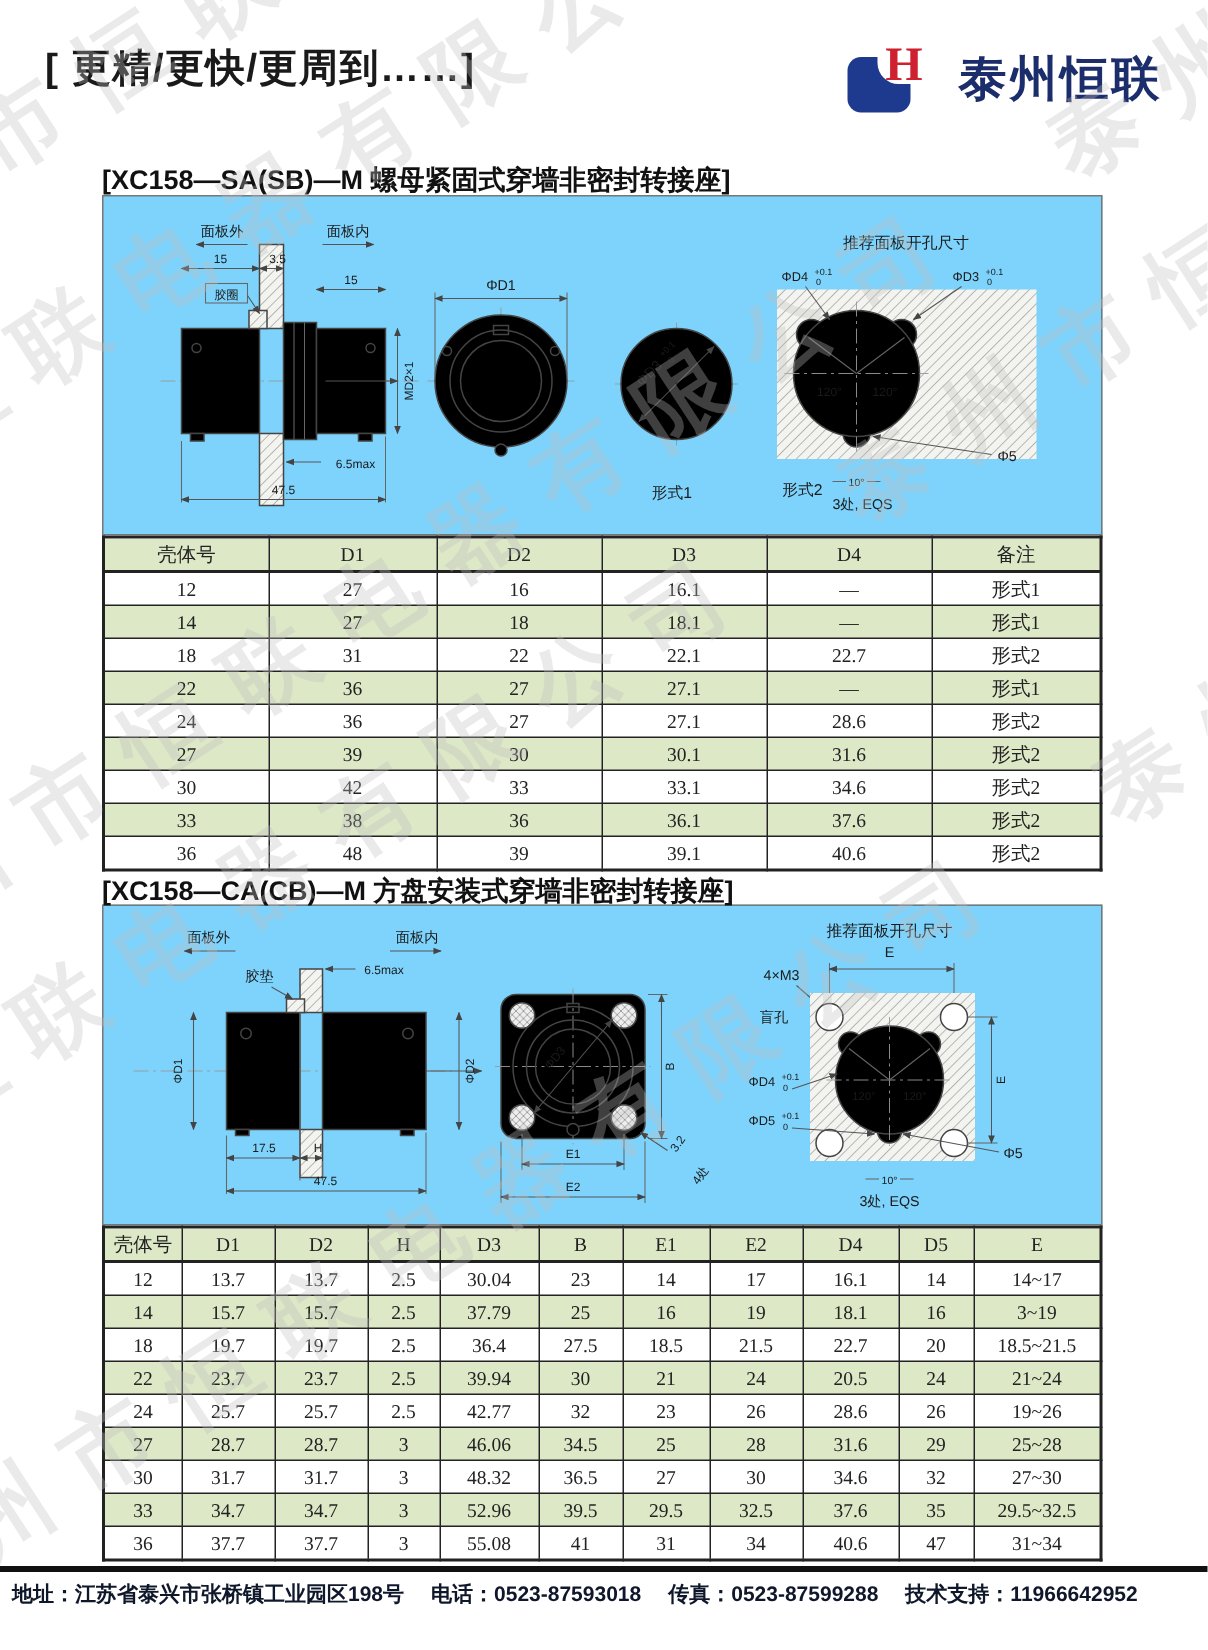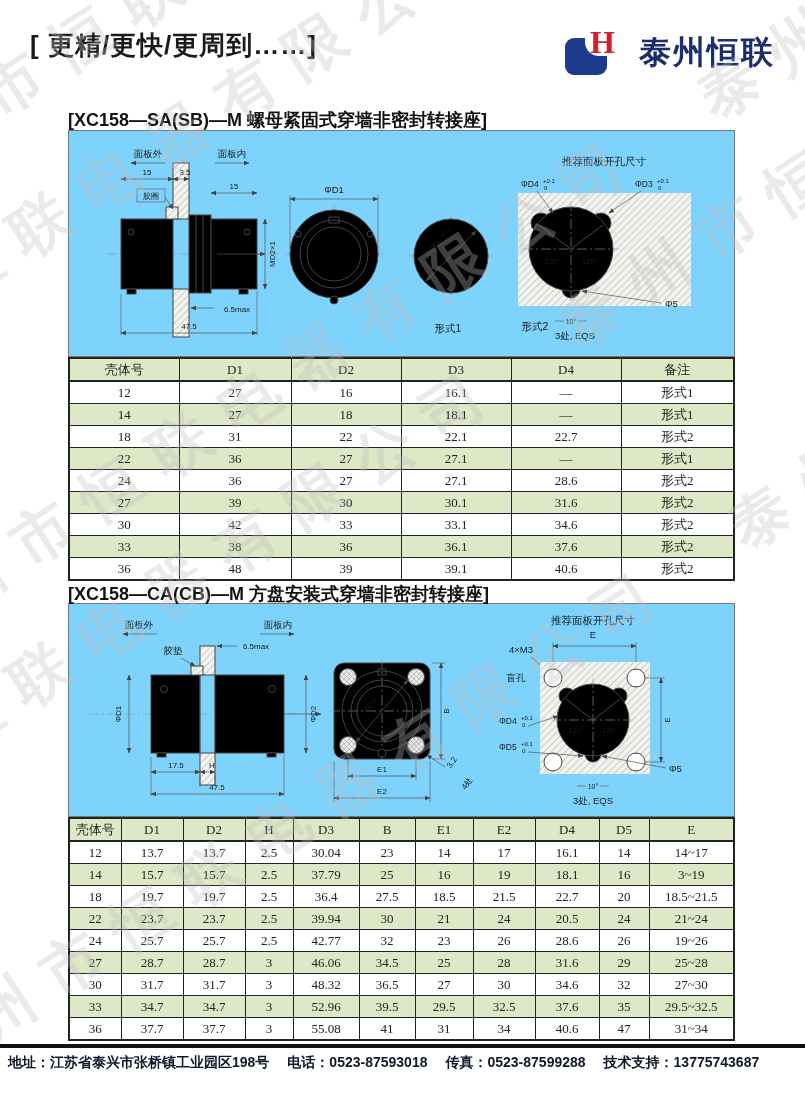--- a/index.html
+++ b/index.html
@@ -567,14 +567,14 @@
         <td>31~34</td>
       </tr>
     </tbody>
   </table>
 
 <div class="footer-bar"></div>
 <div class="footer">
   <span>地址：江苏省泰兴市张桥镇工业园区198号</span>
   <span>电话：0523-87593018</span>
   <span>传真：0523-87599288</span>
-  <span>技术支持：13775743687</span>
+  <span>技术支持：11966642952</span>
 </div>
 
 </body></html>

